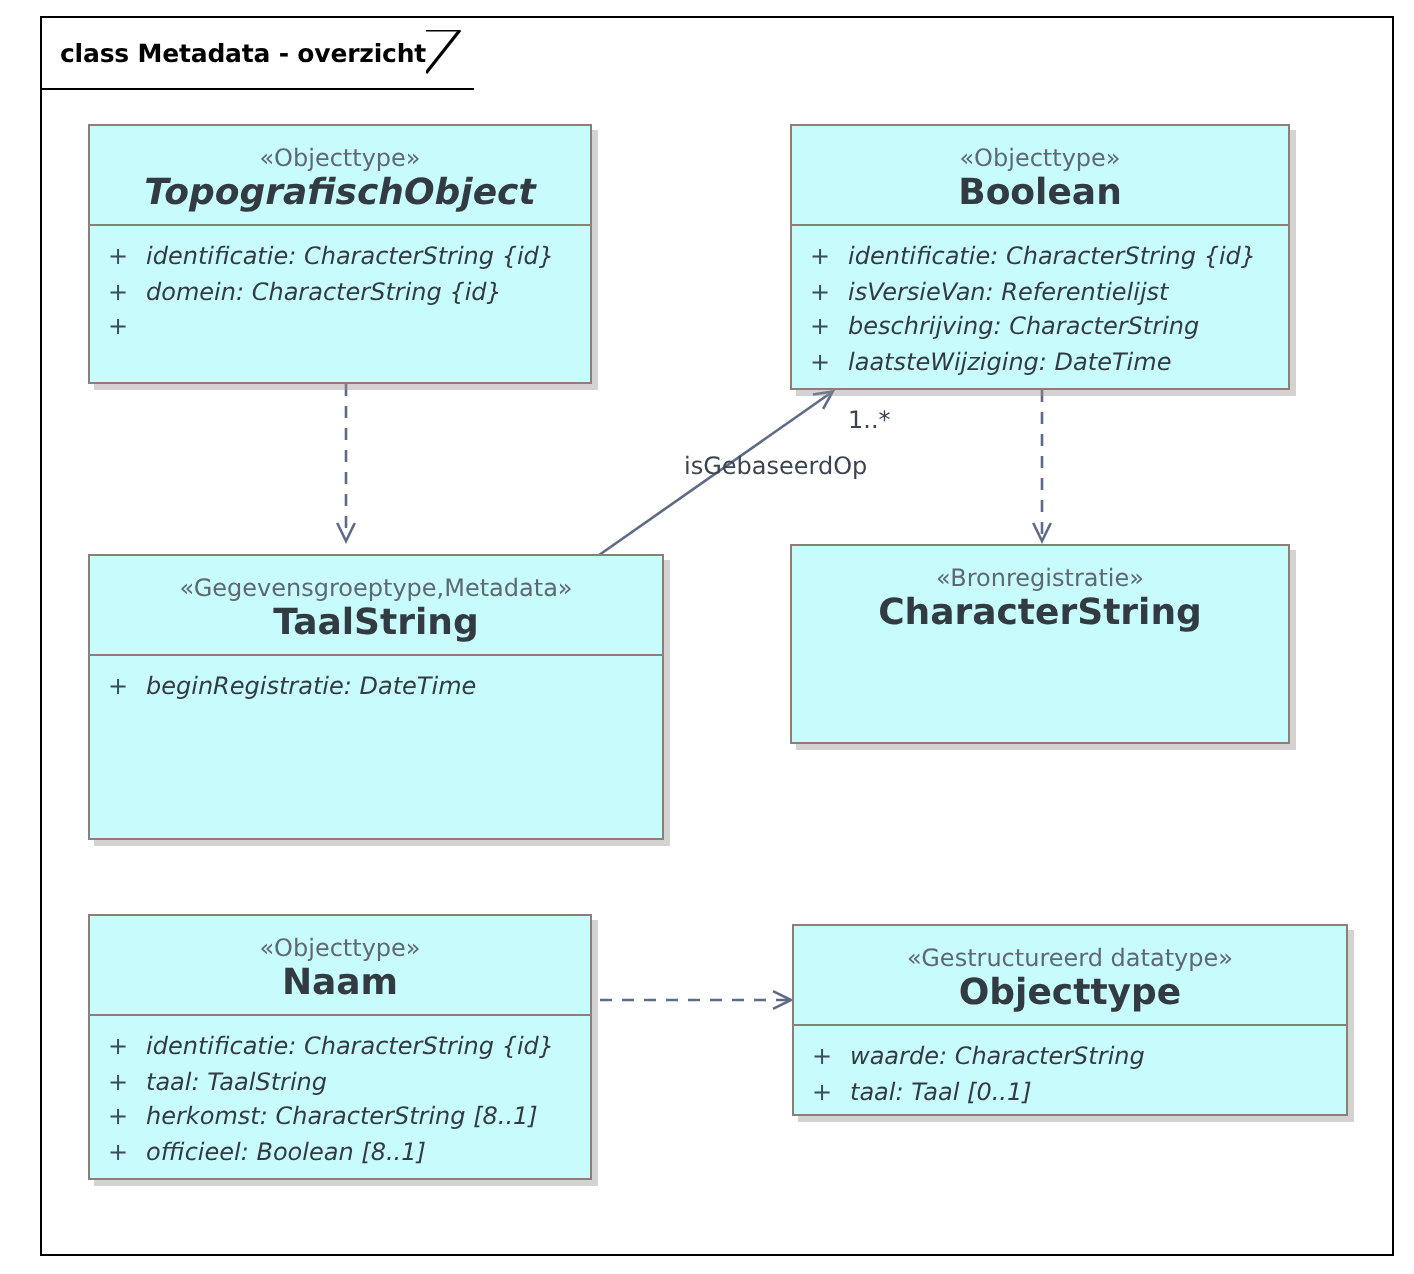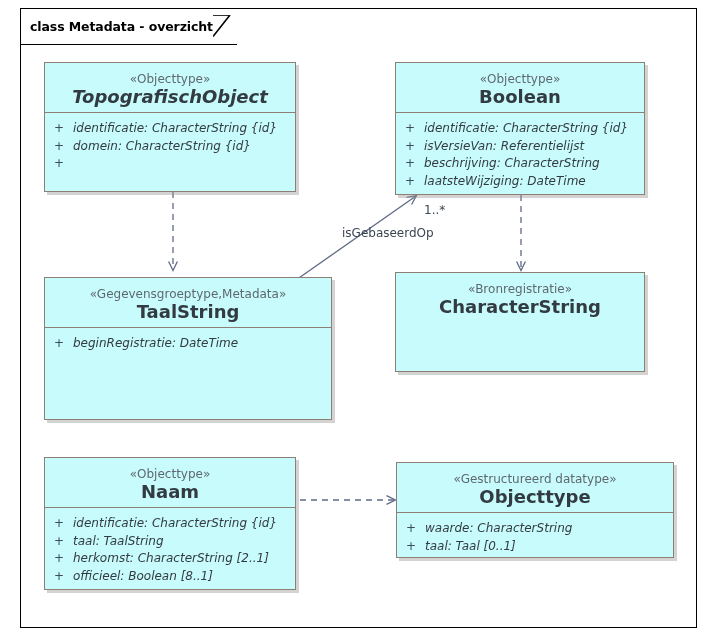--- a/index.html
+++ b/index.html
@@ -260,21 +260,21 @@
     <div class="attr-row">
       <span class="attr-vis">+</span>
       <span class="attr-text">identificatie: CharacterString {id}</span>
     </div>
     <div class="attr-row">
       <span class="attr-vis">+</span>
       <span class="attr-text">taal: TaalString</span>
     </div>
     <div class="attr-row">
       <span class="attr-vis">+</span>
-      <span class="attr-text">herkomst: CharacterString [2..1]</span>
+      <span class="attr-text">herkomst: CharacterString [8..1]</span>
     </div>
     <div class="attr-row">
       <span class="attr-vis">+</span>
       <span class="attr-text">officieel: Boolean [8..1]</span>
     </div>
   </div>
 </div>
 
 <div class="uml-class" style="left:396px; top:462px; width:278px; height:96px;">
   <div class="uml-header with-divider">

